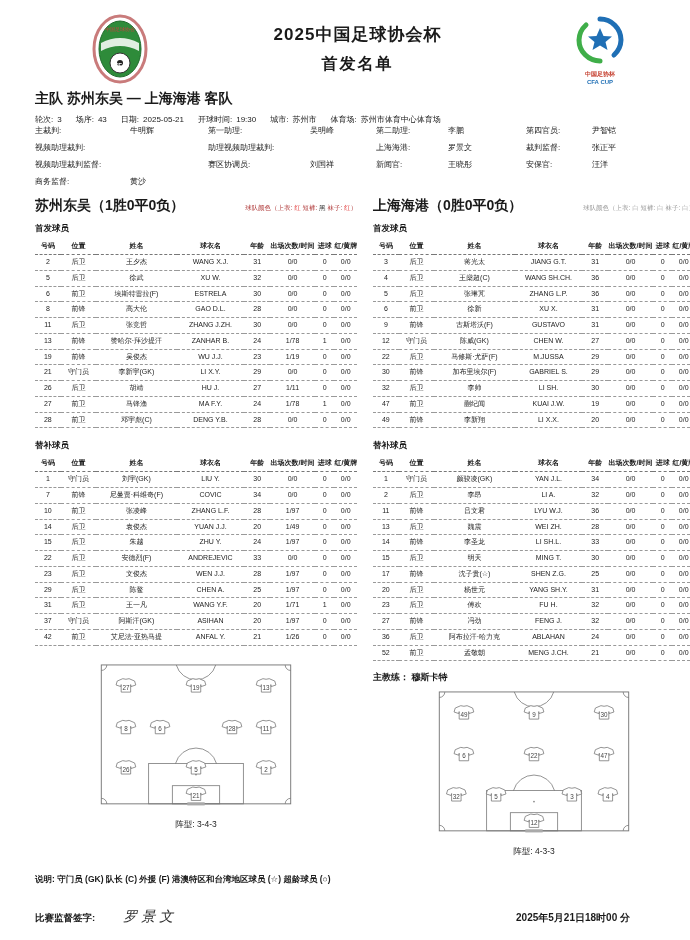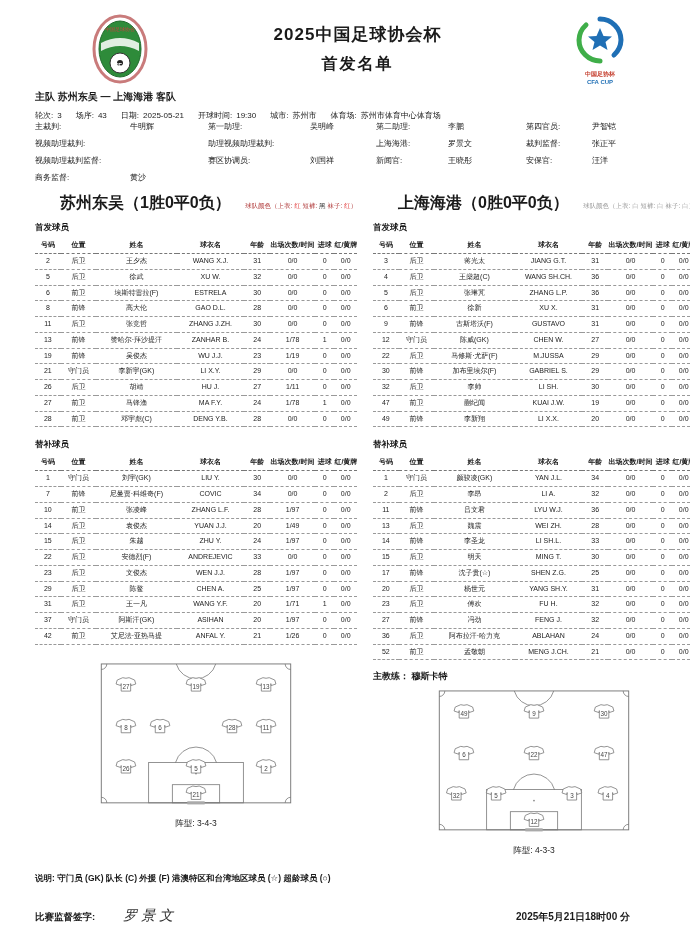--- a/index.html
+++ b/index.html
@@ -10,33 +10,33 @@
   .doc-header{display:flex;align-items:center;justify-content:space-between;height:78px;margin-bottom:2px;gap:24px;}
   .logo-left{width:60px;height:72px;margin-left:55px;}
   .logo-right{width:70px;height:72px;margin-right:25px;text-align:center;}
   .title-wrap{flex:1;text-align:center;}
   .title-1{font-size:17px;font-weight:bold;letter-spacing:1px;}
   .title-2{font-size:16px;font-weight:bold;margin-top:8px;letter-spacing:2px;}
   .logo-cn{font-size:6px;color:#c43b2a;font-weight:bold;margin-top:1px;}
   .logo-en{font-size:6px;color:#1f6fb5;font-weight:bold;}
 
   
-  .teams-line{font-size:10px;font-weight:bold;margin:2px 0 6px 0;}
+  .teams-line{font-size:14px;font-weight:bold;margin:2px 0 6px 0;}
   .info-line{font-size:8px;display:flex;}
   .info-line .pair{margin-right:14px;white-space:nowrap;}
   .info-line .pair .v{margin-left:4px;}
   .officials{display:grid;grid-template-columns:95px 78px 102px 66px 72px 78px 66px 68px;font-size:8px;row-gap:6px;margin-bottom:10px;}
   .officials .lab{color:#222;}
   .officials .val{color:#222;}
 
   
   .two-col{display:flex;gap:16px;}
   .col{width:322px;flex:0 0 322px;}
   .team-head{display:flex;align-items:baseline;justify-content:space-between;margin-bottom:8px;}
-  .team-name{font-size:16px;font-weight:bold;white-space:nowrap;margin-left:25px;}
+  .team-name{font-size:14px;font-weight:bold;white-space:nowrap;}
   .kit{font-size:6.5px;white-space:nowrap;}
   .sec-label{font-size:8.5px;font-weight:bold;margin:2px 0 4px 0;}
 
   
   table.roster{width:100%;border-collapse:collapse;table-layout:fixed;}
   table.roster th{font-size:7px;font-weight:bold;padding:2px 0 3px 0;border-bottom:1px dashed #777;white-space:nowrap;overflow:hidden;}
   table.roster td{font-size:7px;text-align:center;padding:3px 0;border-bottom:1px dashed #999;color:#222;word-break:break-all;line-height:1.25;}
   table.roster col.c-num{width:8%;} table.roster col.c-pos{width:11%;}
   table.roster col.c-name{width:25%;} table.roster col.c-jersey{width:21%;}
   table.roster col.c-age{width:8%;} table.roster col.c-apps{width:14%;}

